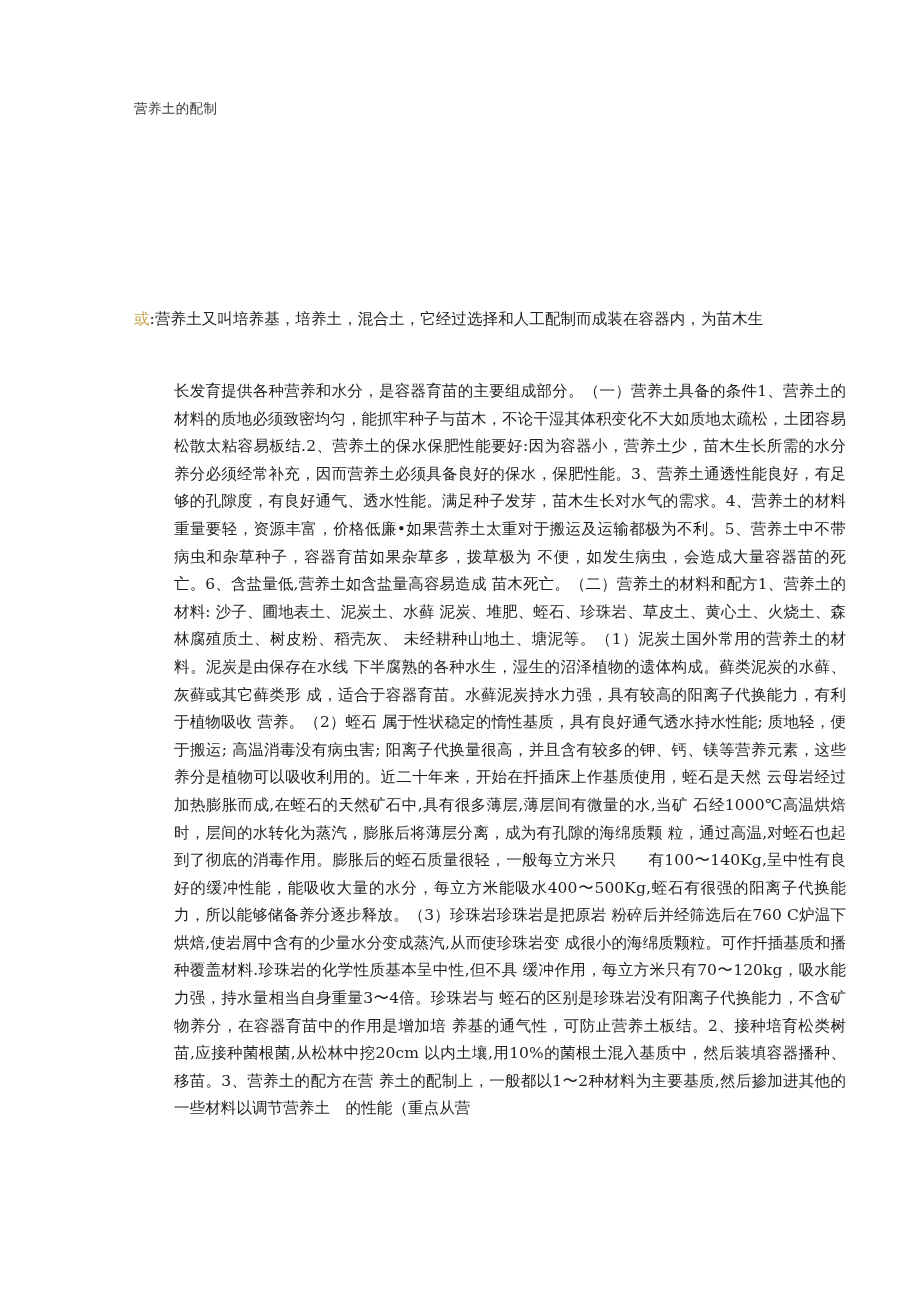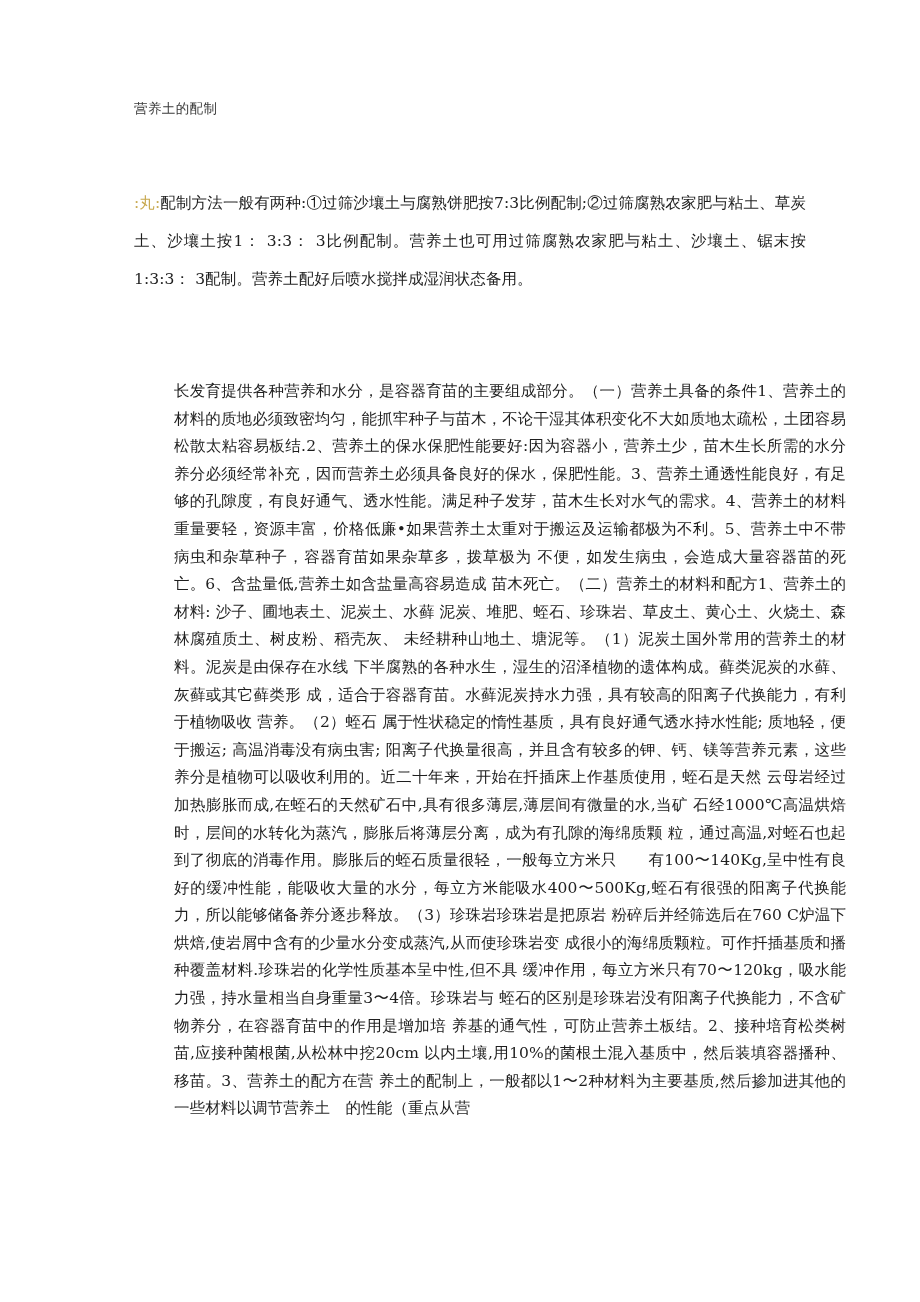--- a/index.html
+++ b/index.html
@@ -65,18 +65,18 @@
     font-weight: 400;
   }
 </style>
 </head>
 <body>
 
 <div class="page">
 
   <div class="doc-title">营养土的配制</div>
 
-  <div class="para para-loose" style="top: 184px;"><span class="marker">:丸:</span><span>配制方法一般有两种:①过筛沙壤土与腐熟饼肥按7:3比例配制;②过筛腐熟农家肥与粘土、草炭土、沙壤土按1： 3:3： 3比例配制。营养土也可用过筛腐熟农家肥与粘土、沙壤土、锯末按1:3:3： 3配制。营养土配好后喷水搅拌成湿润状态备用。</span></div>
 
+  <div class="para para-loose" style="top: 300px;"><span class="marker">或</span><span>:</span><span>营养土又叫培养基，培养土，混合土，它经过选择和人工配制而成装在容器内，为苗木生</span></div>
 
   <div class="para para-body" style="top: 378px;">长发育提供各种营养和水分，是容器育苗的主要组成部分。（一）营养土具备的条件1、营养土的材料的质地必须致密均匀，能抓牢种子与苗木，不论干湿其体积变化不大如质地太疏松，土团容易松散太粘容易板结.2、营养土的保水保肥性能要好:因为容器小，营养土少，苗木生长所需的水分养分必须经常补充，因而营养土必须具备良好的保水，保肥性能。3、营养土通透性能良好，有足够的孔隙度，有良好通气、透水性能。满足种子发芽，苗木生长对水气的需求。4、营养土的材料重量要轻，资源丰富，价格低廉•如果营养土太重对于搬运及运输都极为不利。5、营养土中不带病虫和杂草种子，容器育苗如果杂草多，拨草极为 不便，如发生病虫，会造成大量容器苗的死亡。6、含盐量低,营养土如含盐量高容易造成 苗木死亡。（二）营养土的材料和配方1、营养土的材料: 沙子、圃地表土、泥炭土、水藓 泥炭、堆肥、蛭石、珍珠岩、草皮土、黄心土、火烧土、森林腐殖质土、树皮粉、稻壳灰、 未经耕种山地土、塘泥等。（1）泥炭土国外常用的营养土的材料。泥炭是由保存在水线 下半腐熟的各种水生，湿生的沼泽植物的遗体构成。藓类泥炭的水藓、灰藓或其它藓类形 成，适合于容器育苗。水藓泥炭持水力强，具有较高的阳离子代换能力，有利于植物吸收 营养。（2）蛭石 属于性状稳定的惰性基质，具有良好通气透水持水性能; 质地轻，便 于搬运; 高温消毒没有病虫害; 阳离子代换量很高，并且含有较多的钾、钙、镁等营养元素，这些养分是植物可以吸收利用的。近二十年来，开始在扦插床上作基质使用，蛭石是天然 云母岩经过加热膨胀而成,在蛭石的天然矿石中,具有很多薄层,薄层间有微量的水,当矿 石经1000℃高温烘焙时，层间的水转化为蒸汽，膨胀后将薄层分离，成为有孔隙的海绵质颗 粒，通过高温,对蛭石也起到了彻底的消毒作用。膨胀后的蛭石质量很轻，一般每立方米只　　有100〜140Kg,呈中性有良好的缓冲性能，能吸收大量的水分，每立方米能吸水400〜500Kg,蛭石有很强的阳离子代换能力，所以能够储备养分逐步释放。（3）珍珠岩珍珠岩是把原岩 粉碎后并经筛选后在760 C炉温下烘焙,使岩屑中含有的少量水分变成蒸汽,从而使珍珠岩变 成很小的海绵质颗粒。可作扦插基质和播种覆盖材料.珍珠岩的化学性质基本呈中性,但不具 缓冲作用，每立方米只有70〜120kg，吸水能力强，持水量相当自身重量3〜4倍。珍珠岩与 蛭石的区别是珍珠岩没有阳离子代换能力，不含矿物养分，在容器育苗中的作用是增加培 养基的通气性，可防止营养土板结。2、接种培育松类树苗,应接种菌根菌,从松林中挖20cm 以内土壤,用10%的菌根土混入基质中，然后装填容器播种、移苗。3、营养土的配方在营 养土的配制上，一般都以1〜2种材料为主要基质,然后掺加进其他的一些材料以调节营养土　的性能（重点从营</div>
 
 </div>
 
 </body></html>

